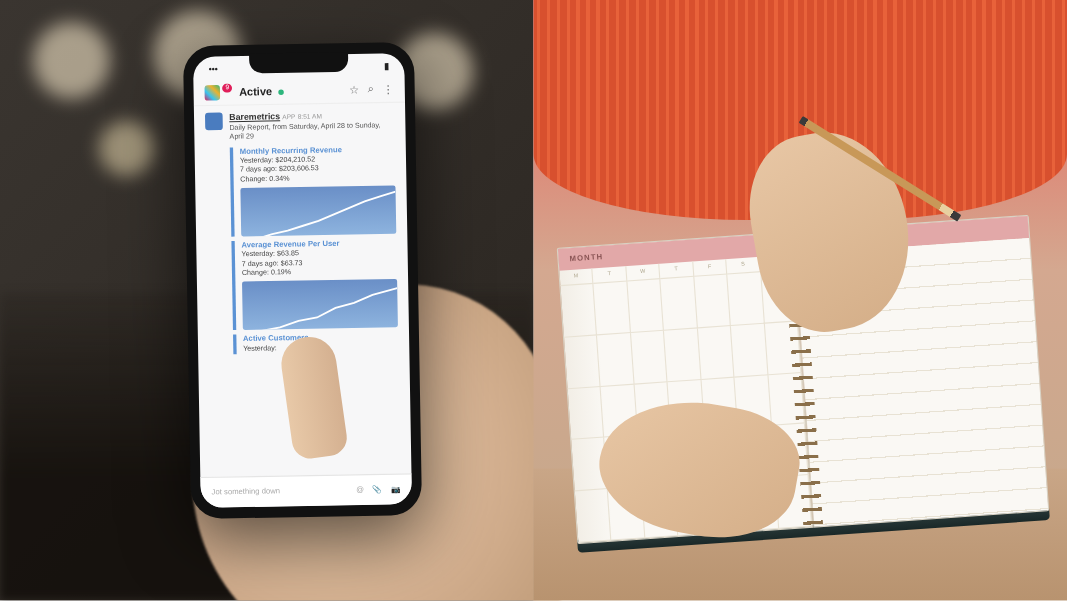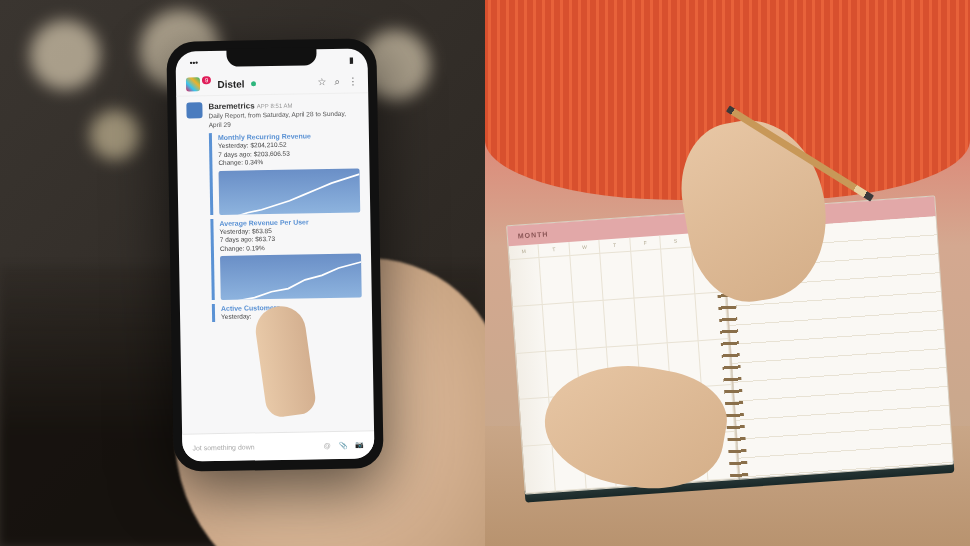--- a/index.html
+++ b/index.html
@@ -123,21 +123,21 @@
       color: #333;
       line-height: 1.3;
     }
     .post-header { display: flex; gap: 6px; align-items: flex-start; }
     .post-avatar {
       width: 16px; height: 16px;
       background: #4a7cbf;
       border-radius: 3px;
       flex-shrink: 0;
     }
-    .post-title { font-weight: 700; font-size: 8px; }
+    .post-title { font-weight: 700; font-size: 8px; text-decoration: underline; }
     .post-meta { color: #999; font-size: 6px; }
     .post-body { margin-left: 22px; font-size: 6.5px; color: #555; }
     .stat-block {
       margin: 4px 0 4px 22px;
       border-left: 3px solid #5b92d4;
       padding-left: 6px;
     }
     .stat-title { color: #5b92d4; font-weight: 600; font-size: 7px; }
     .stat-line { color: #444; font-size: 6.5px; }
     .chart-box {
@@ -321,21 +321,21 @@
     <div class="phone-screen">
 
       <div class="status-bar">
         <span>•••</span>
         <span>▮</span>
       </div>
 
       <div class="app-header">
         <div class="slack-icon"></div>
         <span class="badge-count">9</span>
-        <span class="workspace-name">Distel</span>
+        <span class="workspace-name">Active</span>
         <span class="presence-dot"></span>
         <div class="header-actions">
           <span>☆</span>
           <span>⌕</span>
           <span>⋮</span>
         </div>
       </div>
 
       <div class="post">
         <div class="post-header">

